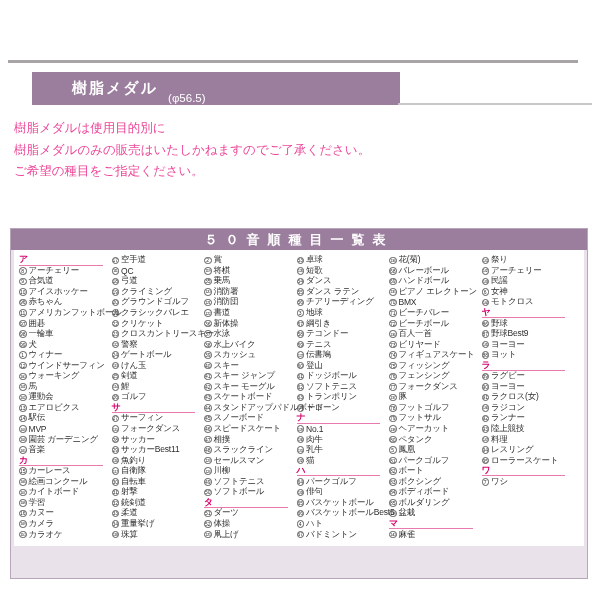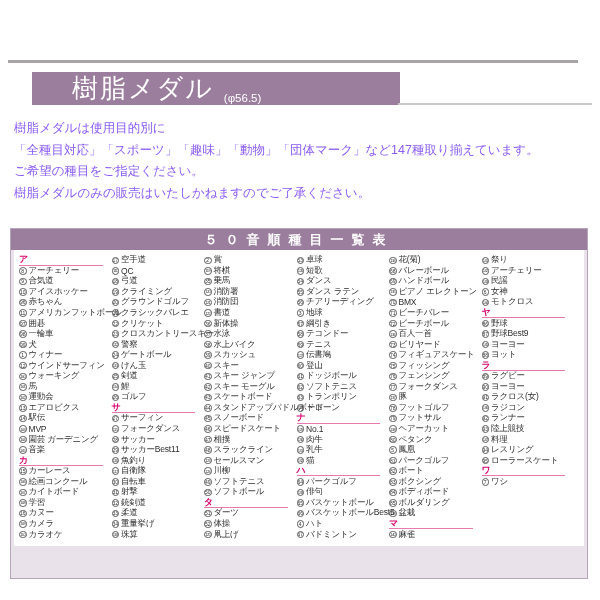--- a/index.html
+++ b/index.html
@@ -9,24 +9,24 @@
     font-family:"Liberation Sans","DejaVu Sans",sans-serif;
     -webkit-font-smoothing:antialiased;
   }
   .top-rule{position:absolute;left:8px;top:60px;width:570px;height:3px;background:#a8a3a5;}
   .title-band{
     position:absolute;left:32px;top:72px;width:368px;height:33px;
     background:var(--purple,#9b7d9d);
     display:flex;align-items:center;padding-left:40px;box-sizing:border-box;
     color:#ffffff;
   }
-  .title-band .t{font-size:26px;font-weight:normal;letter-spacing:2px;}
+  .title-band .t{font-size:15px;font-weight:bold;letter-spacing:2px;}
   .title-band .d{font-size:11.5px;margin-left:10px;margin-top:18px;}
   .title-ext-line{position:absolute;left:398px;top:103px;width:194px;height:2px;background:#cac7c8;}
-  .intro{position:absolute;left:14px;top:118px;color:#8b5cf6;font-size:12.5px;line-height:21.5px;}
+  .intro{position:absolute;left:14px;top:118px;color:#ec4899;font-size:12.5px;line-height:21.5px;}
   .catalog{
     position:absolute;left:10px;top:228px;width:578px;height:351px;
     background:var(--lavender,#e9e2ea);
     border:1px solid #b7a6ba;box-sizing:border-box;
   }
   .catalog-title{
     height:21px;background:var(--purple,#9b7d9d);color:#ffffff;
     font-size:13px;font-weight:bold;letter-spacing:8px;
     display:flex;align-items:center;justify-content:center;
   }
@@ -56,23 +56,22 @@
 <div class="top-rule"></div>
 
 <div class="title-band">
   <span class="t">樹脂メダル</span>
   <span class="d">(φ56.5)</span>
 </div>
 <div class="title-ext-line"></div>
 
 <div class="intro">
   <div>樹脂メダルは使用目的別に</div>
-  <div>「全種目対応」「スポーツ」「趣味」「動物」「団体マーク」など147種取り揃えています。</div>
+  <div>樹脂メダルのみの販売はいたしかねますのでご了承ください。</div>
   <div>ご希望の種目をご指定ください。</div>
-  <div>樹脂メダルのみの販売はいたしかねますのでご了承ください。</div>
 </div>
 
 <div class="catalog">
   <div class="catalog-title">５０音順種目一覧表</div>
   <div class="catalog-body">
     <div class="col">
         <div class="section">ア</div>
         <div class="item">
           <span class="num">8</span>
           <span class="label">アーチェリー</span>

